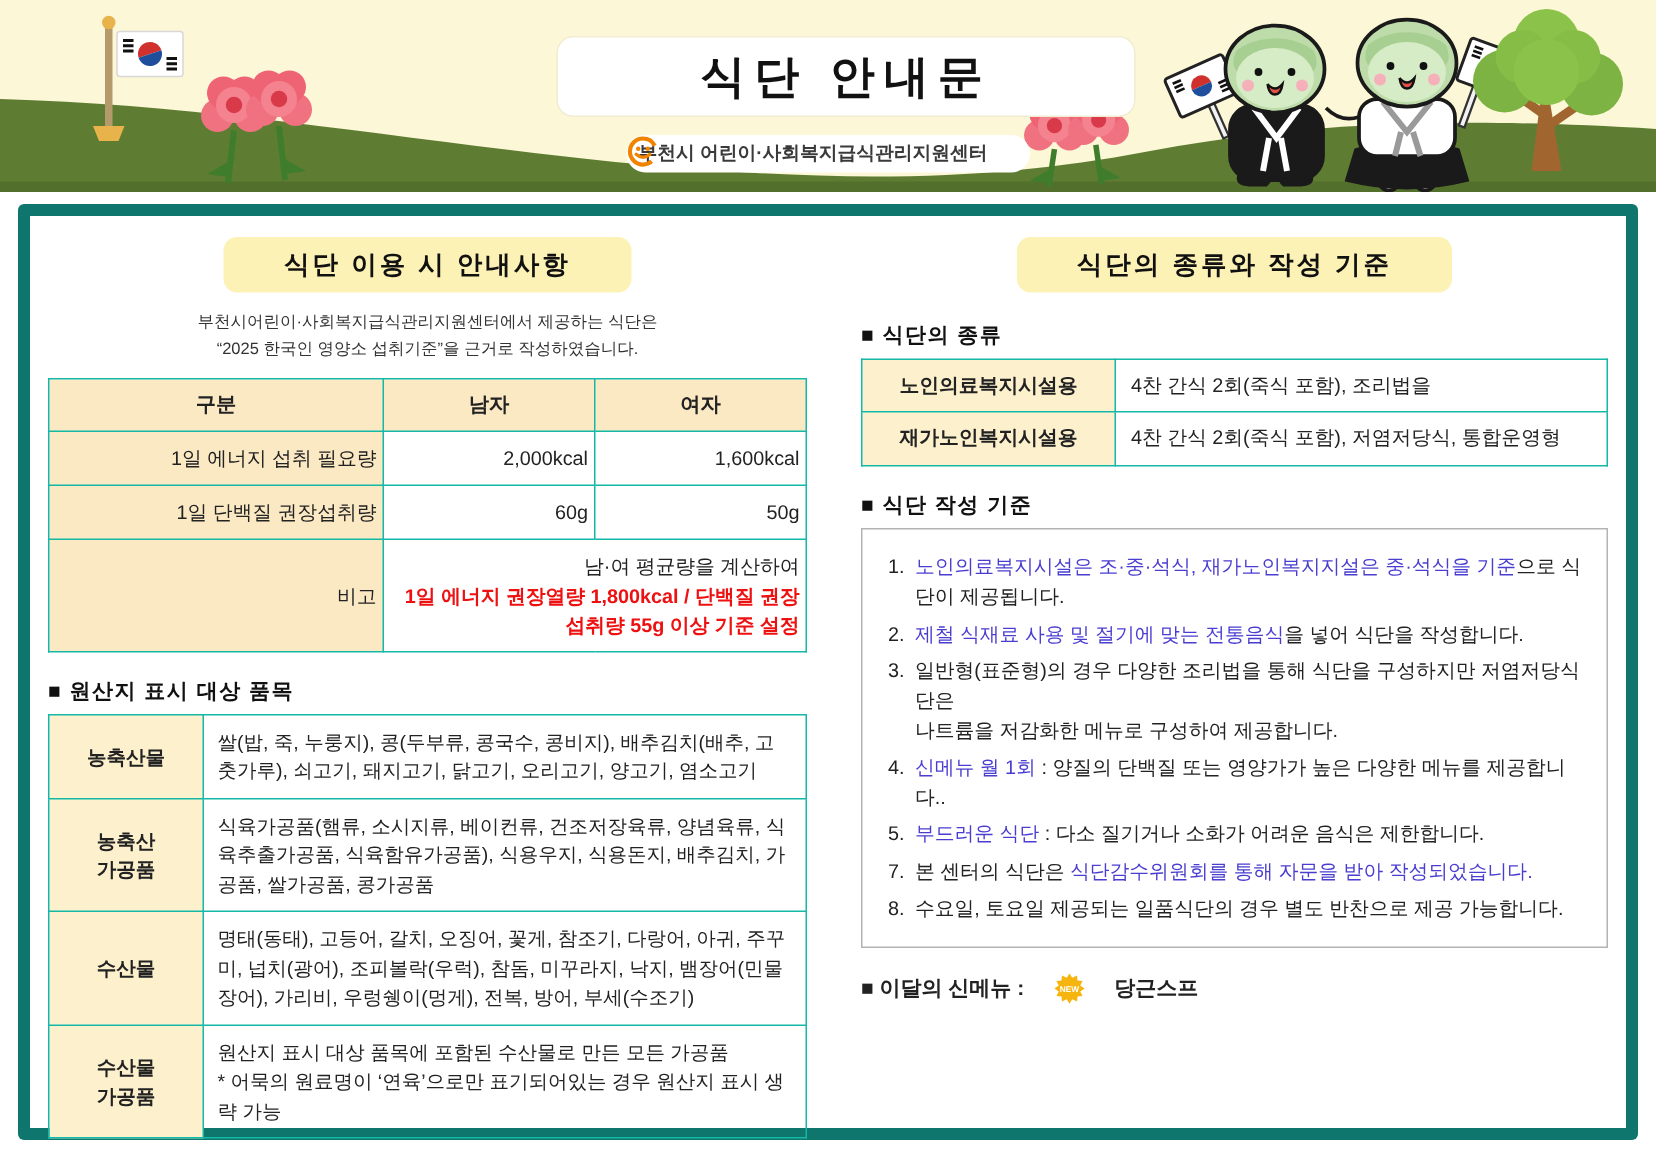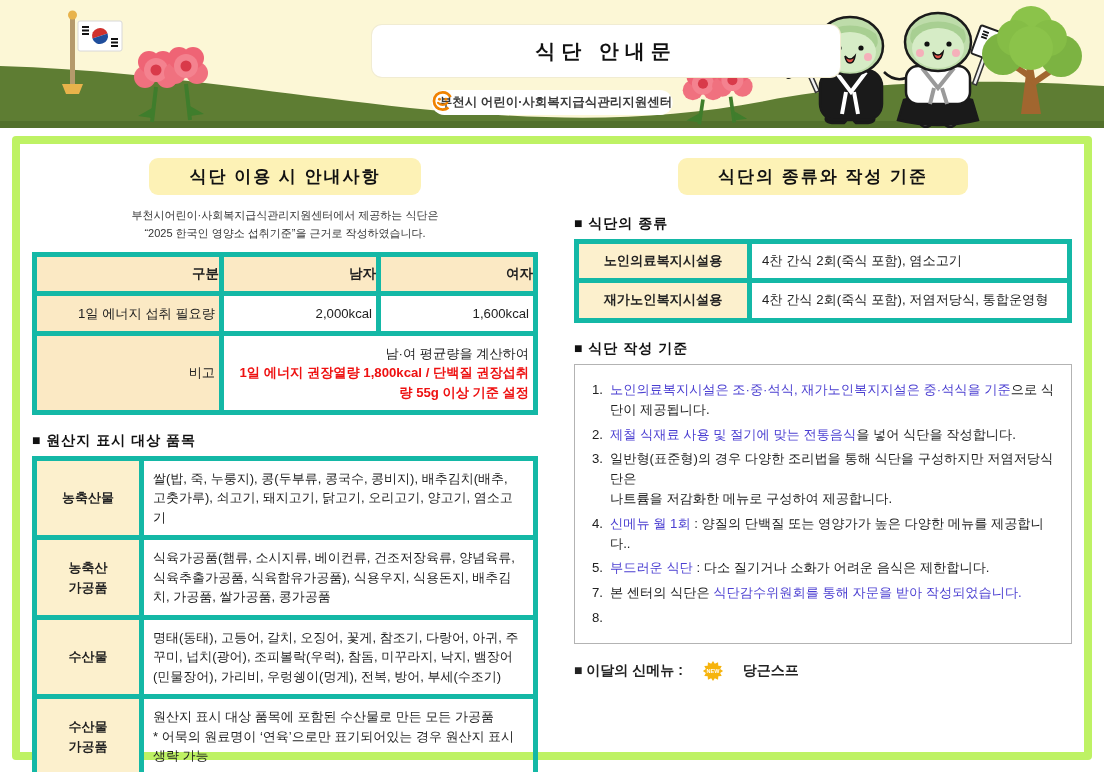--- a/index.html
+++ b/index.html
@@ -6,59 +6,59 @@
   body{
     width:1104px;height:772px;position:relative;overflow:hidden;
     background:#ffffff;
     font-family:"Liberation Sans","DejaVu Sans",sans-serif;
     color:#222;
   }
   
   .banner{position:relative;width:1104px;height:128px;background:#fcf7d6;overflow:hidden;}
   .banner svg{position:absolute;left:0;top:0;}
   .banner-title{
-    position:absolute;left:372px;top:25px;width:468px;height:52px;
+    position:absolute;left:372px;top:25px;width:384px;height:52px;
     background:#ffffff;border-radius:10px;
     display:flex;align-items:center;justify-content:center;
-    font-size:20px;font-weight:bold;letter-spacing:6px;color:#111;
+    font-size:30px;font-weight:bold;letter-spacing:6px;color:#111;
     box-shadow:0 0 0 1px #f1ecd2;
   }
   .org-badge{
     position:absolute;left:50%;top:90px;transform:translateX(-50%);
-    background:#ffffff;border-radius:15px;padding:4px 0 4px 8px;
+    background:#ffffff;border-radius:15px;padding:4px 28px 4px 8px;
     display:flex;align-items:center;gap:5px;
     font-size:12.5px;font-weight:bold;color:#3a3a3a;
   }
   
   .frame{
     position:absolute;left:12px;right:12px;top:136px;bottom:12px;
-    background:#bef264;border-radius:4px;text-decoration:underline;
+    background:#0f766e;border-radius:4px;text-decoration:underline;
   }
   .card{
     position:absolute;left:8px;right:8px;top:8px;bottom:8px;
     background:#ffffff;padding:14px 12px;box-sizing:border-box;
     display:flex;align-items:flex-start;
   }
   .col-left{width:506px;flex:none;}
   .col-right{flex:1;margin-left:36px;min-width:0;}
   
   .pill-wrap{text-align:center;}
   .pill{
     display:inline-block;background:#fdf2b6;border-radius:9px;
     padding:7px 40px;font-size:17px;font-weight:bold;color:#111;letter-spacing:2px;
   }
   .sec-head{font-size:14px;font-weight:bold;color:#111;margin:17px 0 6px;letter-spacing:1px;}
   .blue{color:#4a3ed1;}
   .red{color:#ee1111;font-weight:bold;}
   .pre{white-space:pre-line;}
   table{border-collapse:collapse;width:100%;}
-  th,td{border:5px solid #14b8a6;}
+  th,td{border:1px solid #14b8a6;}
   
   .intro{margin:12px 0 10px;text-align:center;font-size:11px;line-height:1.6;color:#333;}
-  .t-nutri th{background:#fbe9c4;font-size:13.5px;font-weight:bold;padding:8px 0;text-align:right;}
+  .t-nutri th{background:#fbe9c4;font-size:13.5px;font-weight:bold;padding:8px 20px;}
   .t-nutri td{font-size:13.2px;padding:8px 4px;text-align:right;line-height:1.45;}
   .t-nutri td.lbl{background:#fbe9c4;}
   .t-nutri .c1{width:182px;}
   .t-origin td{font-size:13px;padding:8px 9px;line-height:1.5;vertical-align:middle;}
   .t-origin td.lbl{
     background:#fcf0cd;font-weight:bold;text-align:center;width:84px;font-size:13px;
   }
   
   .t-types td{font-size:13.2px;padding:8px 10px;line-height:1.4;}
   .t-types td.lbl{background:#fcf0cd;font-weight:bold;text-align:center;width:148px;}
@@ -259,20 +259,25 @@
           <th class="c1">구분</th>
           <th>남자</th>
           <th>여자</th>
         </tr>
         <tr>
           <td class="lbl">1일 에너지 섭취 필요량</td>
           <td>2,000kcal</td>
           <td>1,600kcal</td>
         </tr>
         <tr>
+          <td class="lbl">1일 단백질 권장섭취량</td>
+          <td>60g</td>
+          <td>50g</td>
+        </tr>
+        <tr>
           <td class="lbl">비고</td>
           <td colspan="2">
             <div>남·여 평균량을 계산하여</div>
             <div class="red">1일 에너지 권장열량 1,800kcal / 단백질 권장섭취량 55g 이상 기준 설정</div>
           </td>
         </tr>
       </tbody>
         </table>
 
       <div class="sec-head">■ 원산지 표시 대상 품목</div>
@@ -306,21 +311,21 @@
     <div class="col-right">
       <div class="pill-wrap">
         <span class="pill">식단의 종류와 작성 기준</span>
       </div>
 
       <div class="sec-head" style="margin-top:20px;">■ 식단의 종류</div>
       <table class="t-types">
         <tbody>
             <tr>
           <td class="lbl">노인의료복지시설용</td>
-          <td>4찬 간식 2회(죽식 포함), 염소고기</td>
+          <td>4찬 간식 2회(죽식 포함), 조리법을</td>
         </tr>
         <tr>
           <td class="lbl">재가노인복지시설용</td>
           <td>4찬 간식 2회(죽식 포함), 저염저당식, 통합운영형</td>
         </tr>
       </tbody>
         </table>
 
       <div class="sec-head">■ 식단 작성 기준</div>
       <div class="rules-box">
@@ -344,20 +349,21 @@
           <div class="rule">
             <span class="rule-num">5.</span>
             <span class="rule-body"><span class="blue">부드러운 식단</span><span> : 다소 질기거나 소화가 어려운 음식은 제한합니다.</span></span>
           </div>
           <div class="rule">
             <span class="rule-num">7.</span>
             <span class="rule-body"><span>본 센터의 식단은 </span><span class="blue">식단감수위원회를 통해 자문을 받아 작성되었습니다.</span></span>
           </div>
           <div class="rule">
             <span class="rule-num">8.</span>
+            <span class="rule-body"><span>수요일, 토요일 제공되는 일품식단의 경우 별도 반찬으로 제공 가능합니다.</span></span>
           </div>
         </div>
 
       <div class="new-menu">
         <span>■ 이달의 신메뉴 :</span>
         <span class="new-badge">
           <svg width="22" height="22" viewBox="0 0 24 24">
             <path d="M12,1 L14,4.2 L17.5,2.5 L17.8,6.2 L21.5,6.5 L19.8,9.8 L23,12 L19.8,14.2 L21.5,17.5 L17.8,17.8 L17.5,21.5 L14,19.8 L12,23 L10,19.8 L6.5,21.5 L6.2,17.8 L2.5,17.5 L4.2,14.2 L1,12 L4.2,9.8 L2.5,6.5 L6.2,6.2 L6.5,2.5 L10,4.2 Z" fill="#f6b40e"></path>
             <text x="12" y="14.5" font-size="6" font-weight="bold" fill="#ffffff" text-anchor="middle" font-family="Liberation Sans, sans-serif">NEW</text>
           </svg>

